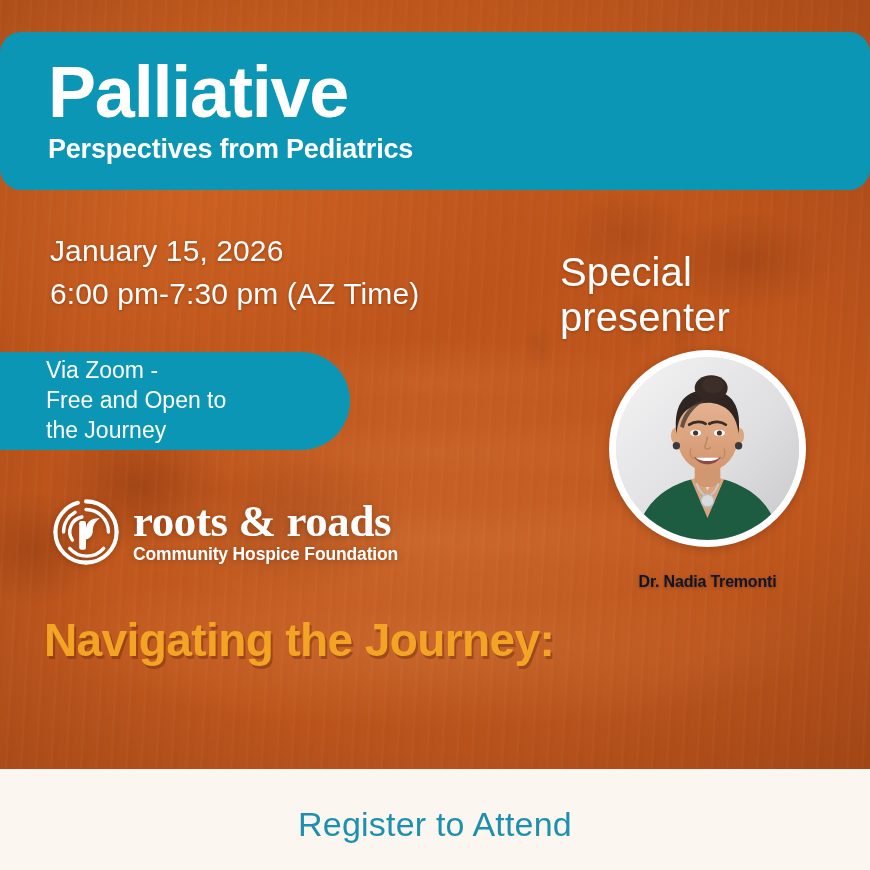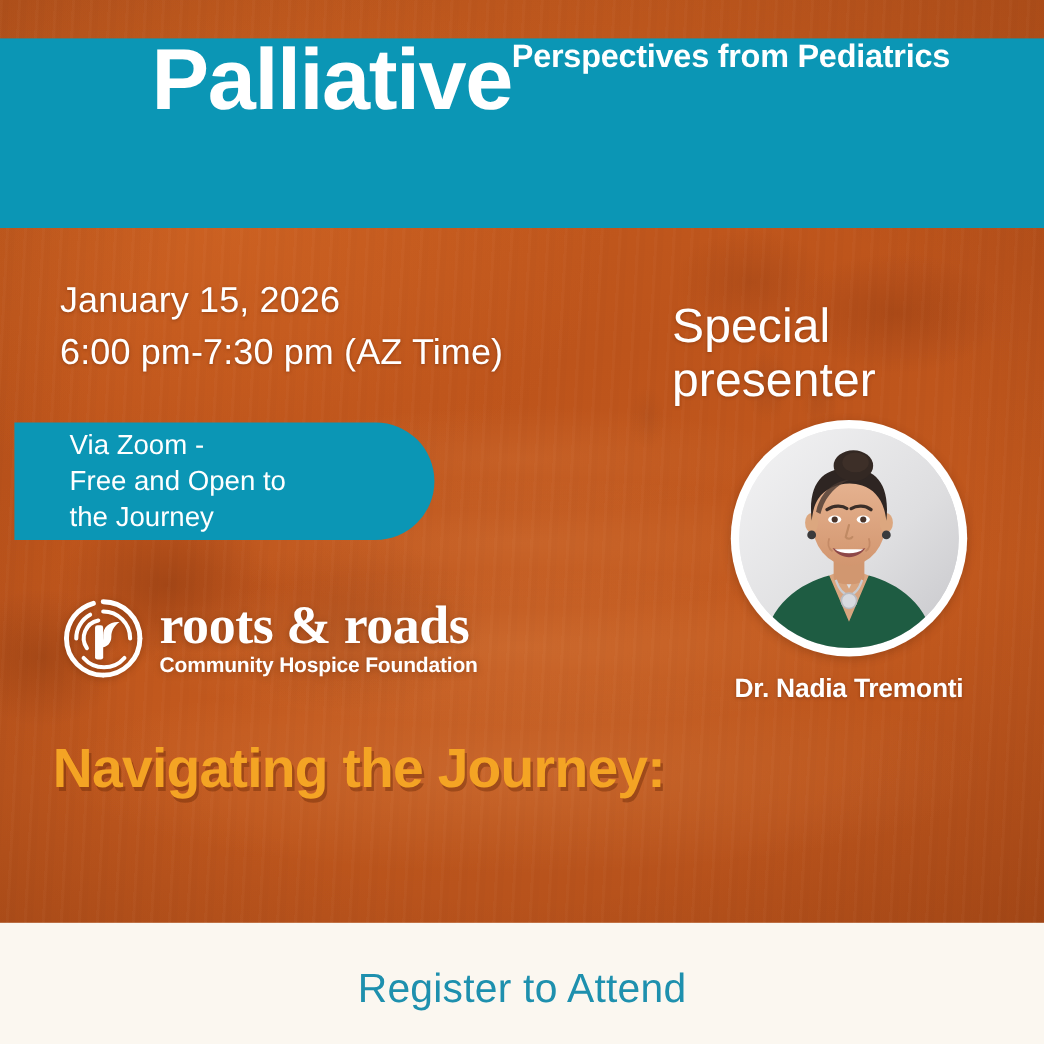--- a/index.html
+++ b/index.html
@@ -64,22 +64,23 @@
   
   .header-band {
     position: absolute;
     left: 0; right: 0;
     top: 32px;
     height: 158px;
     background: #0B96B5;
     z-index: 5;
     padding: 0 0 0 48px;
     display: flex;
-    flex-direction: row;
+    flex-direction: column;
     justify-content: center;
+    border-radius: 21px;
   }
   .title-main {
     color: #FFFFFF;
     font-size: 72px;
     font-weight: 700;
     line-height: .98;
     letter-spacing: -1.2px;
     margin: 0 0 6px 0;
   }
   .title-sub {
@@ -101,21 +102,21 @@
     line-height: 1.42;
     font-weight: 400;
     letter-spacing: .1px;
     text-shadow: 0 1px 3px rgba(90,34,6,.45);
   }
   .datetime div { white-space: nowrap; }
 
   
   .pill {
     position: absolute;
-    left: 12px;
+    left: 0;
     top: 352px;
     width: 350px;
     height: 98px;
     background: #0B96B5;
     border-radius: 0 52px 52px 0;
     z-index: 6;
     padding: 12px 20px 12px 46px;
     display: flex;
     flex-direction: column;
     justify-content: center;
@@ -205,25 +206,25 @@
     position: relative;
     width: 100%;
     height: 100%;
     border-radius: 50%;
     overflow: hidden;
     background:
       linear-gradient(120deg, #F2F2F3 0%, #DCDCDE 55%, #C9C9CC 100%);
   }
   .portrait-inner svg { display: block; width: 100%; height: 100%; }
   .presenter-name {
-    color: #ffffff;
-    font-size: 22px;
+    color: #0f172a;
+    font-size: 16px;
     font-weight: 700;
     letter-spacing: -0.2px;
-    margin-top: 14px;
+    margin-top: 26px;
     text-shadow: 0 1px 3px rgba(90,34,6,.45);
   }
 
   
   .footer-band {
     position: absolute;
     left: 0; right: 0;
     top: 769px;
     height: 111px;
     background: #FBF7F0;

